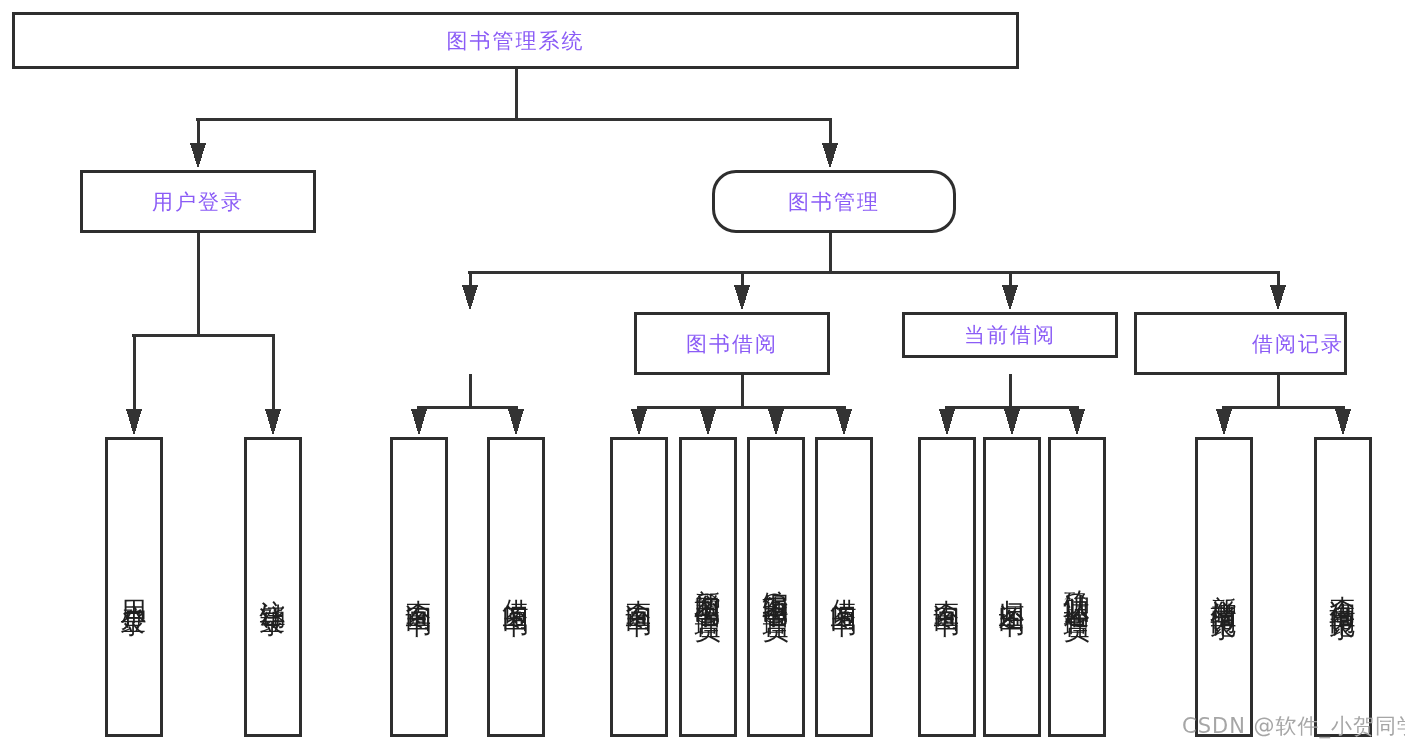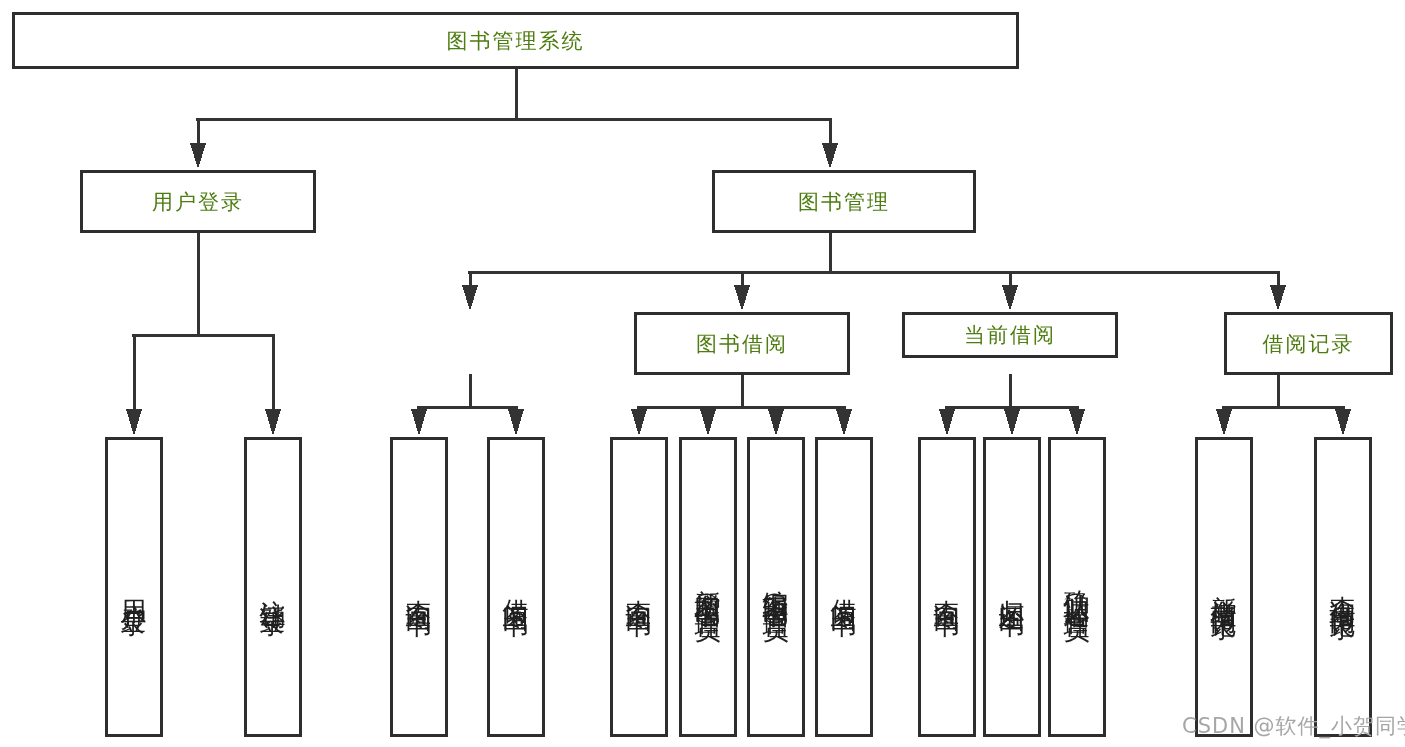--- a/index.html
+++ b/index.html
@@ -29,21 +29,21 @@
     border: 3px solid #2e2e2e;
     background: #ffffff;
     display: flex;
     align-items: center;
     justify-content: center;
     z-index: 2;
   }
   .hbox span {
     font-size: 21px;
     letter-spacing: 2px;
-    color: #4d7c0f;
+    color: #8b5cf6;
     white-space: nowrap;
   }
   .leaf {
     position: absolute;
     box-sizing: border-box;
     width: 58px;
     height: 300px;
     top: 437px;
     border: 3px solid #2e2e2e;
     background: #ffffff;
@@ -146,31 +146,31 @@
     </g>
   </svg>
 
   <div class="hbox" style="left:12px; top:12px; width:1007px; height:57px;">
     <span>图书管理系统</span>
   </div>
 
   <div class="hbox" style="left:80px; top:170px; width:236px; height:63px;">
     <span>用户登录</span>
   </div>
-  <div class="hbox" style="left:712px; top:170px; width:264px; height:63px;">
+  <div class="hbox" style="left:712px; top:170px; width:244px; height:63px;border-radius:24px;">
     <span>图书管理</span>
   </div>
 
-  <div class="hbox" style="left:634px; top:312px; width:216px; height:63px;">
+  <div class="hbox" style="left:634px; top:312px; width:196px; height:63px;">
     <span>图书借阅</span>
   </div>
   <div class="hbox" style="left:902px; top:312px; width:216px; height:46px;">
     <span>当前借阅</span>
   </div>
-  <div class="hbox" style="left:1224px; top:312px; width:169px; height:63px;">
+  <div class="hbox" style="left:1134px; top:312px; width:213px; height:63px;justify-content:flex-end;">
     <span>借阅记录</span>
   </div>
 
   <div class="leaf" style="left:105px;">
     <span>用户登录</span>
   </div>
   <div class="leaf" style="left:244px;">
     <span>注销登录</span>
   </div>
 

